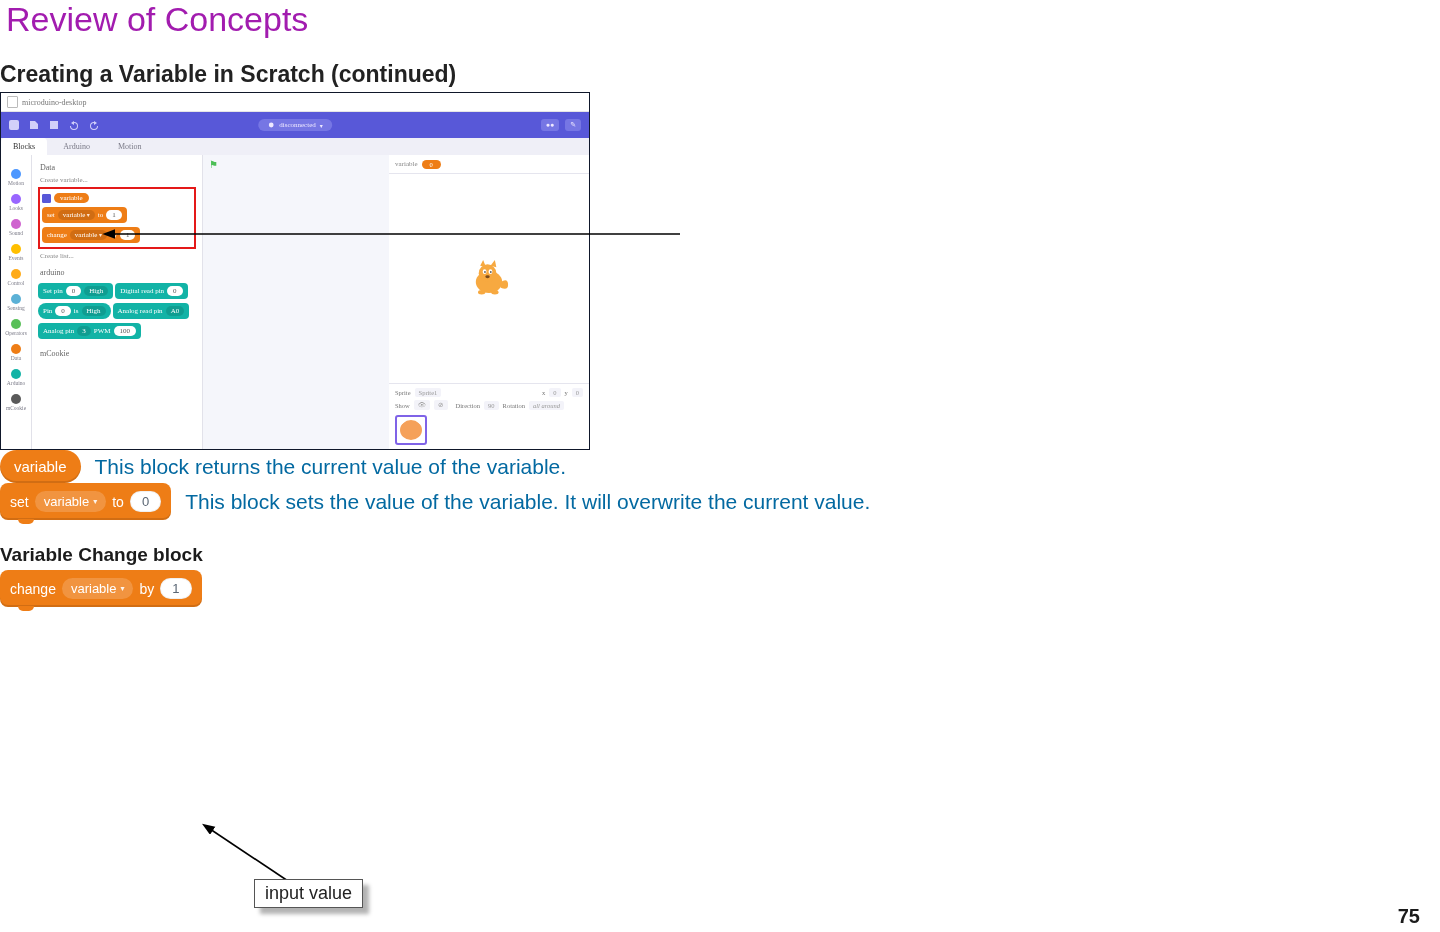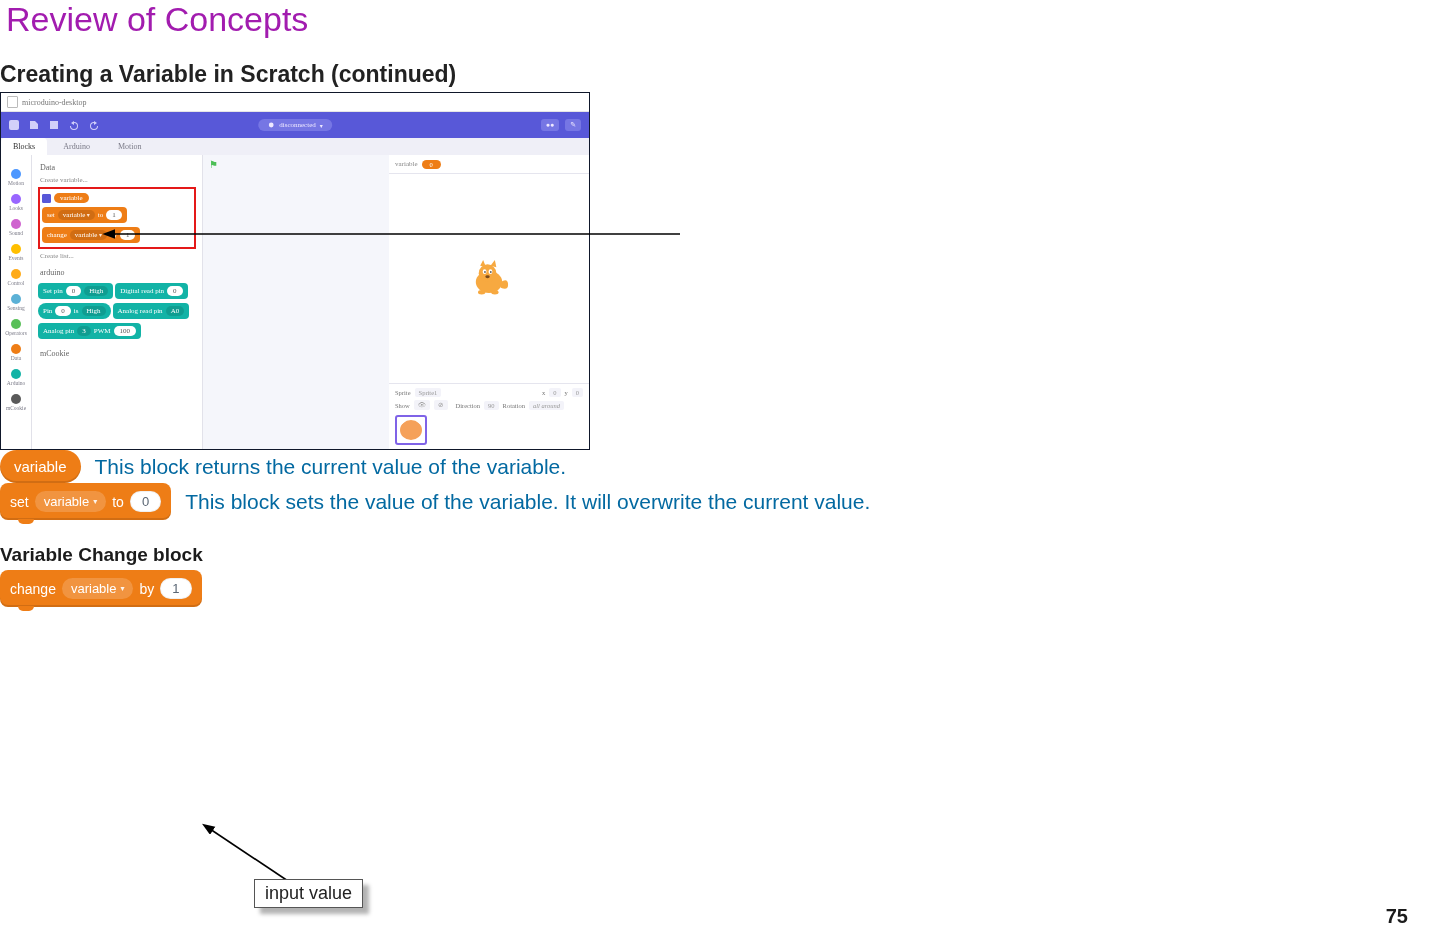--- a/index.html
+++ b/index.html
@@ -342,21 +342,21 @@
     position:absolute;
     bottom:-4px; left:18px;
     width:16px; height:5px;
     background:#ee7d16;
     border-bottom-left-radius:5px;
     border-bottom-right-radius:5px;
   }
   .page-number {
     position:absolute;
     bottom:4px;
-    right:32px;
+    right:20px;
     font-size:20px;
     font-weight:700;
   }
 </style>
 </head>
 <body>
 
 <div class="page">
   <div class="page-title">Review of Concepts</div>
 

